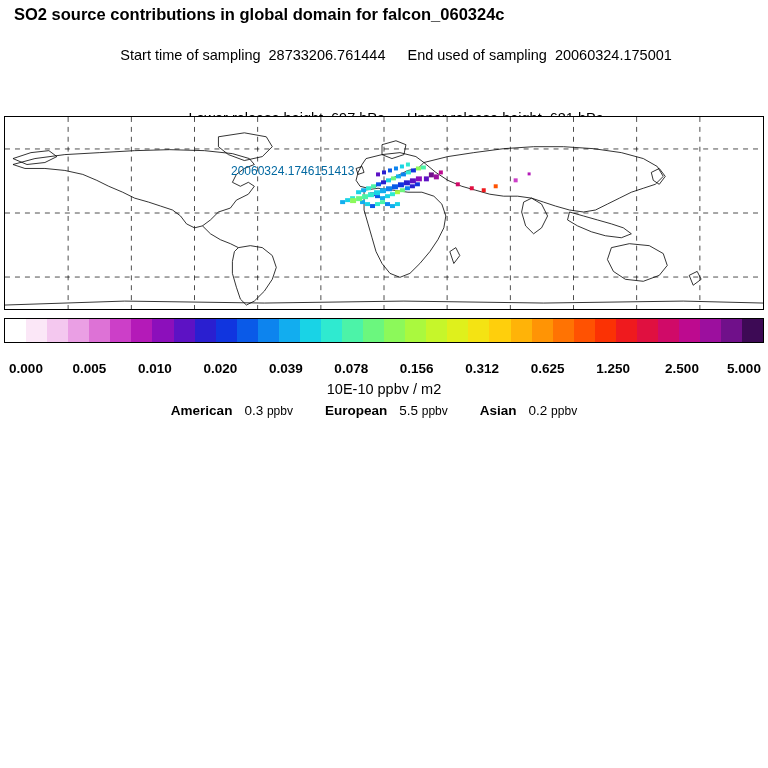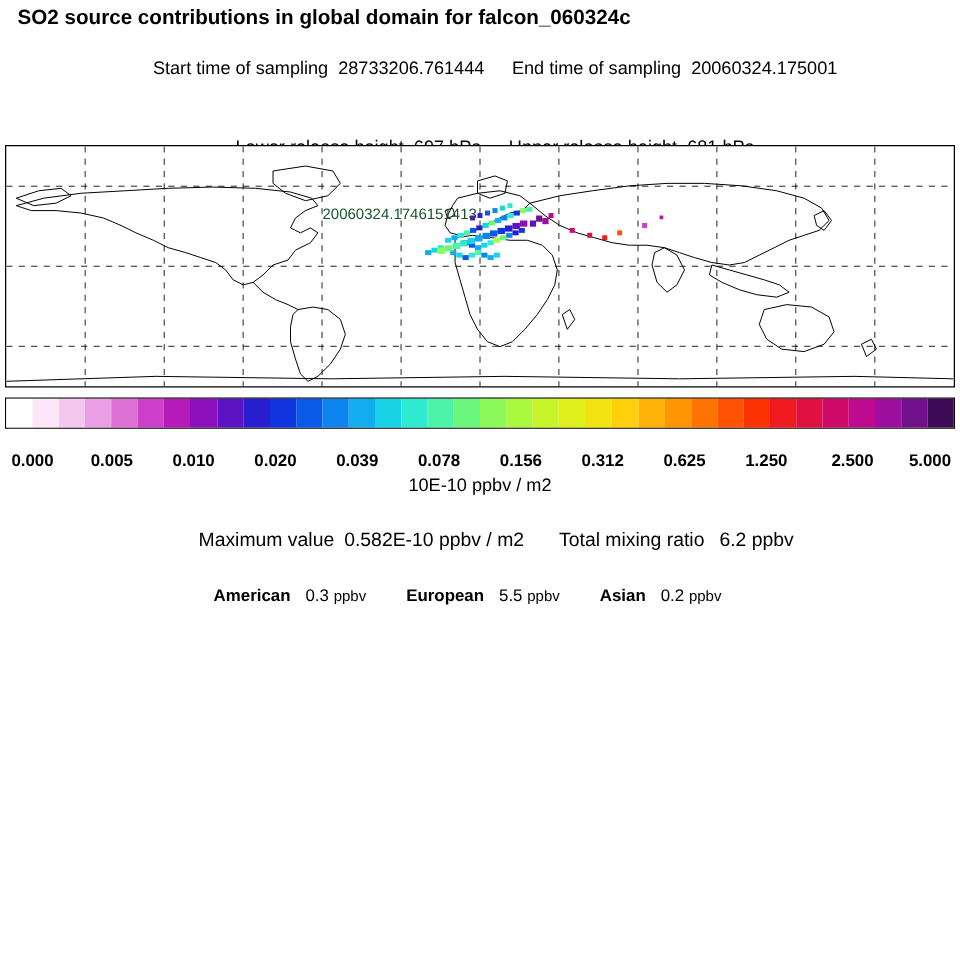--- a/index.html
+++ b/index.html
@@ -51,23 +51,22 @@
     border: 1px solid #000;
     box-sizing: border-box;
     background: #ffffff;
     overflow: hidden;
   }
   .map-svg { display: block; width: 100%; height: 100%; }
 
   .map-label {
     position: absolute;
     font-size: 12px;
-    color: #14532d;
+    color: #0369a1;
     white-space: nowrap;
-    margin-left: 27px;
   }
 
   
   .cbar-wrap {
     position: absolute;
     left: 4px;
     top: 318px;
     width: 760px;
   }
   .cbar {
@@ -127,21 +126,21 @@
 </style>
 </head>
 <body>
 
 <div id="page">
 
   <div class="header">
     <div class="title">SO2 source contributions in global domain for falcon_060324c</div>
 
     <div class="subline">
-      <span>Start time of sampling</span><span class="gap-sm"></span><span>28733206.761444</span><span class="gap"></span><span>End time of sampling</span><span class="gap-sm"></span><span>20060324.175001</span>
+      <span>Start time of sampling</span><span class="gap-sm"></span><span>28733206.761444</span><span class="gap"></span><span>End used of sampling</span><span class="gap-sm"></span><span>20060324.175001</span>
     </div>
 
     <div class="subline">
       <span>Lower release height</span><span class="gap-sm"></span><span>697 hPa</span><span class="gap"></span><span>Upper release height</span><span class="gap-sm"></span><span>681 hPa</span>
     </div>
 
     <div class="subline">Meteorological data used are from GFS</div>
   </div>
 
   <div class="map-wrap">
@@ -333,23 +332,20 @@
         <span style="left: 478.182px;">0.312</span>
         <span style="left: 543.636px;">0.625</span>
         <span style="left: 609.091px;">1.250</span>
         <span style="left: 678px;">2.500</span>
         <span style="left: 740px;">5.000</span>
       </div>
     <div class="cbar-units">10E-10 ppbv / m2</div>
   </div>
 
   <div class="stats">
-    <div class="row1">
-      <span>Maximum value</span><span class="gap" style="width:8px"></span><span>0.582E-10 ppbv / m2</span><span class="gap"></span><span>Total mixing ratio</span><span class="gap" style="width:12px"></span><span>6.2 ppbv</span>
-    </div>
     <table>
       <tbody>
           <tr>
         <td class="name">American</td>
         <td class="val"><span>0.3</span> <span class="unit">ppbv</span></td>
         <td class="name">European</td>
         <td class="val"><span>5.5</span> <span class="unit">ppbv</span></td>
         <td class="name">Asian</td>
         <td class="val"><span>0.2</span> <span class="unit">ppbv</span></td>
       </tr>

